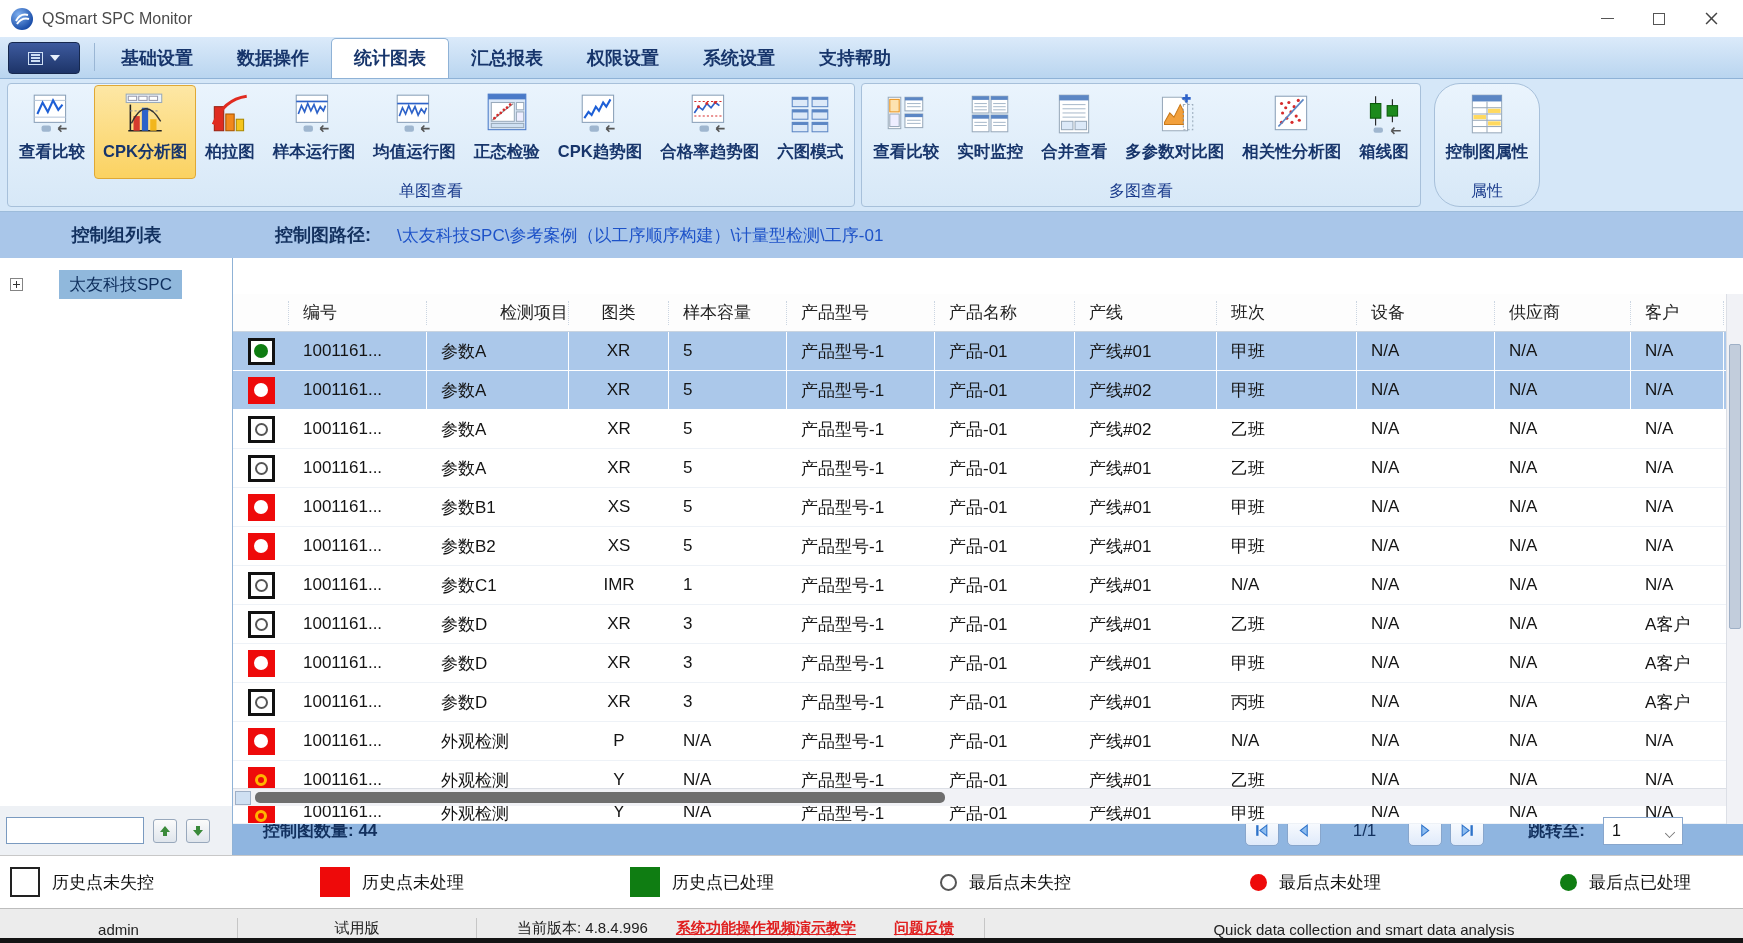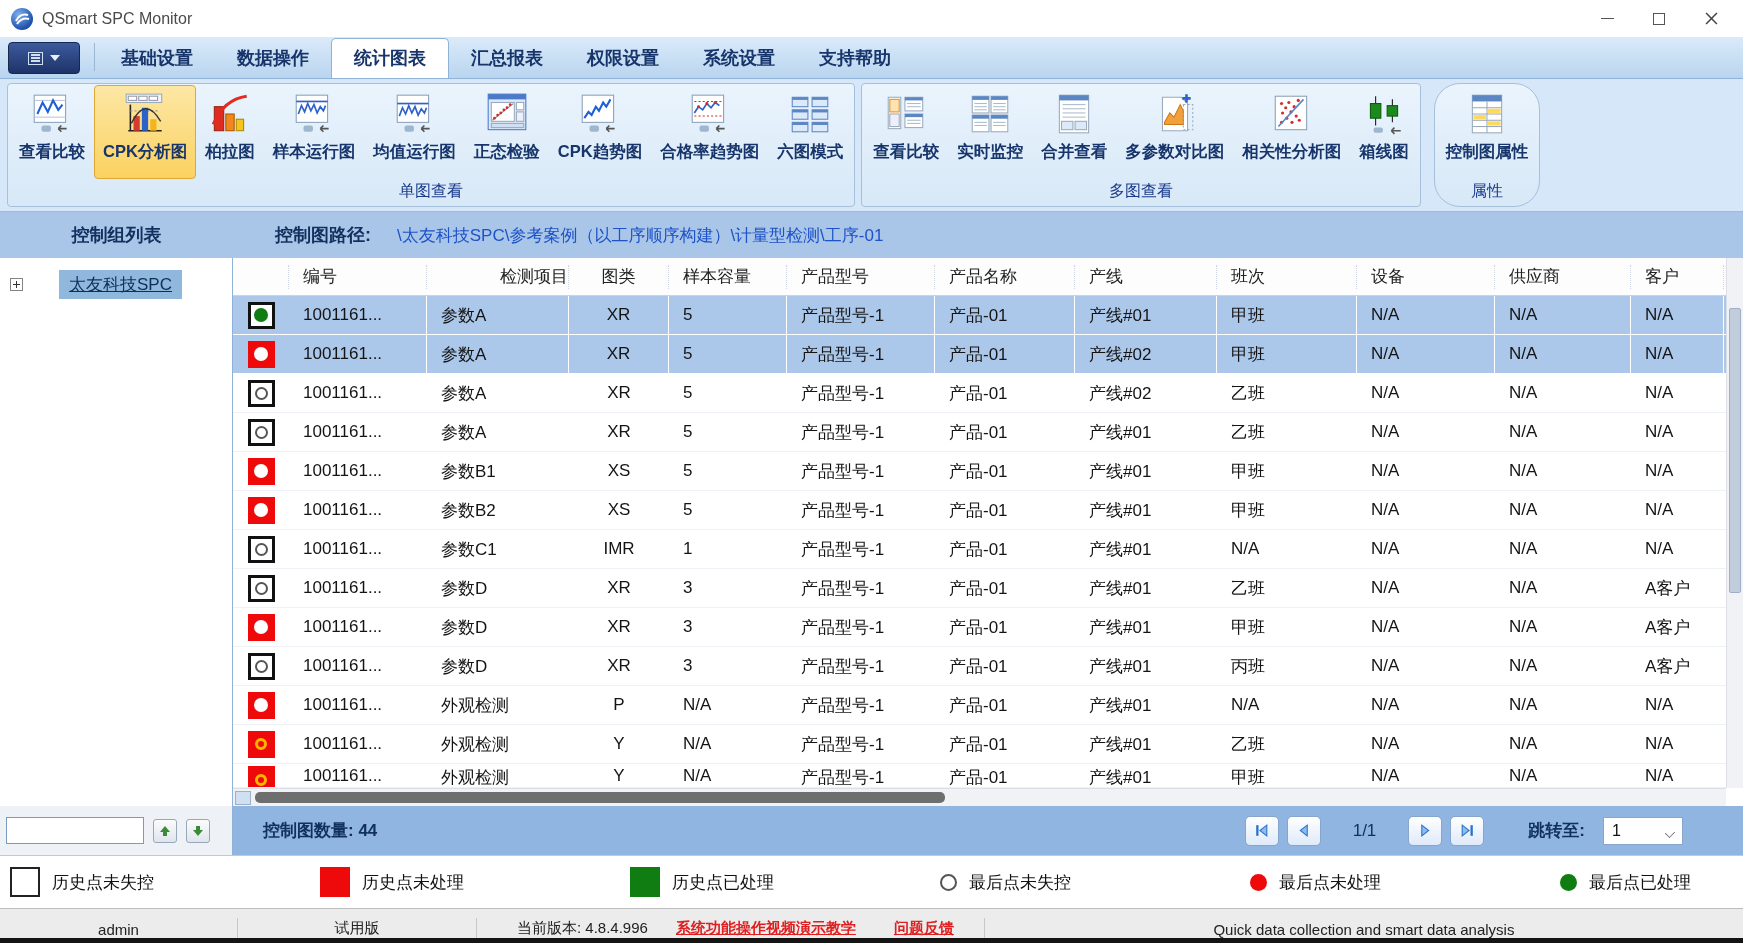--- a/index.html
+++ b/index.html
@@ -45,23 +45,23 @@
   .pathbar .plabel { font-size:18px; font-weight:bold; color:#12305e; margin-left:42px; }
   .pathbar .pvalue { font-size:17px; color:#1d52c8; margin-left:26px; }
 
   
   .main { height:548px; display:flex; }
   .sidebar { width:233px; background:#fff; border-right:1px solid #8fb2d6; position:relative; }
   .tree-row { display:flex; align-items:center; margin-top:12px; }
   .expander { width:13px; height:13px; border:1px solid #848484; background:#fff; margin-left:10px; position:relative; cursor:pointer; }
   .expander::before { content:""; position:absolute; left:2px; right:2px; top:5px; height:1px; background:#333; }
   .expander::after  { content:""; position:absolute; top:2px; bottom:2px; left:5px; width:1px; background:#333; }
-  .tree-node { margin-left:36px; background:#90b8dc; color:#0e2e5c; font-size:17px; padding:3px 10px; cursor:pointer;text-decoration:underline; }
-
-  .table-area { flex:1; position:relative; background:#fff; }
+  .tree-node { margin-left:36px; background:#90b8dc; color:#0e2e5c; font-size:17px; padding:3px 10px; cursor:pointer; }
+
+  .table-area { flex:1; position:relative; background:#fff;margin-top:36px; }
   .grid { width:1493px; }
   .thead { display:flex; height:38px; align-items:center; border-bottom:1px solid #c9d4e0; background:#fdfdfd; }
   .th { font-size:17px; color:#222; padding-left:14px; border-right:1px dotted #ccd6e2; height:24px; line-height:24px; }
   .trow { display:flex; height:39px; align-items:center; border-bottom:1px solid #eef2f7; background:#fff; cursor:pointer; }
   .trow.selected { background:#abc8ea; border-bottom:1px solid #fff; }
   .trow.selected .td { border-right:1px solid #fff; height:100%; display:flex; align-items:center; }
   .trow.clipped { height:24px; overflow:hidden; align-items:flex-start; }
   .trow.clipped .td, .trow.clipped .icell { margin-top:2px; }
   .td { font-size:17px; color:#141414; padding-left:14px; white-space:nowrap; overflow:hidden; }
   .td.center { padding-left:0; text-align:center; justify-content:center; }

